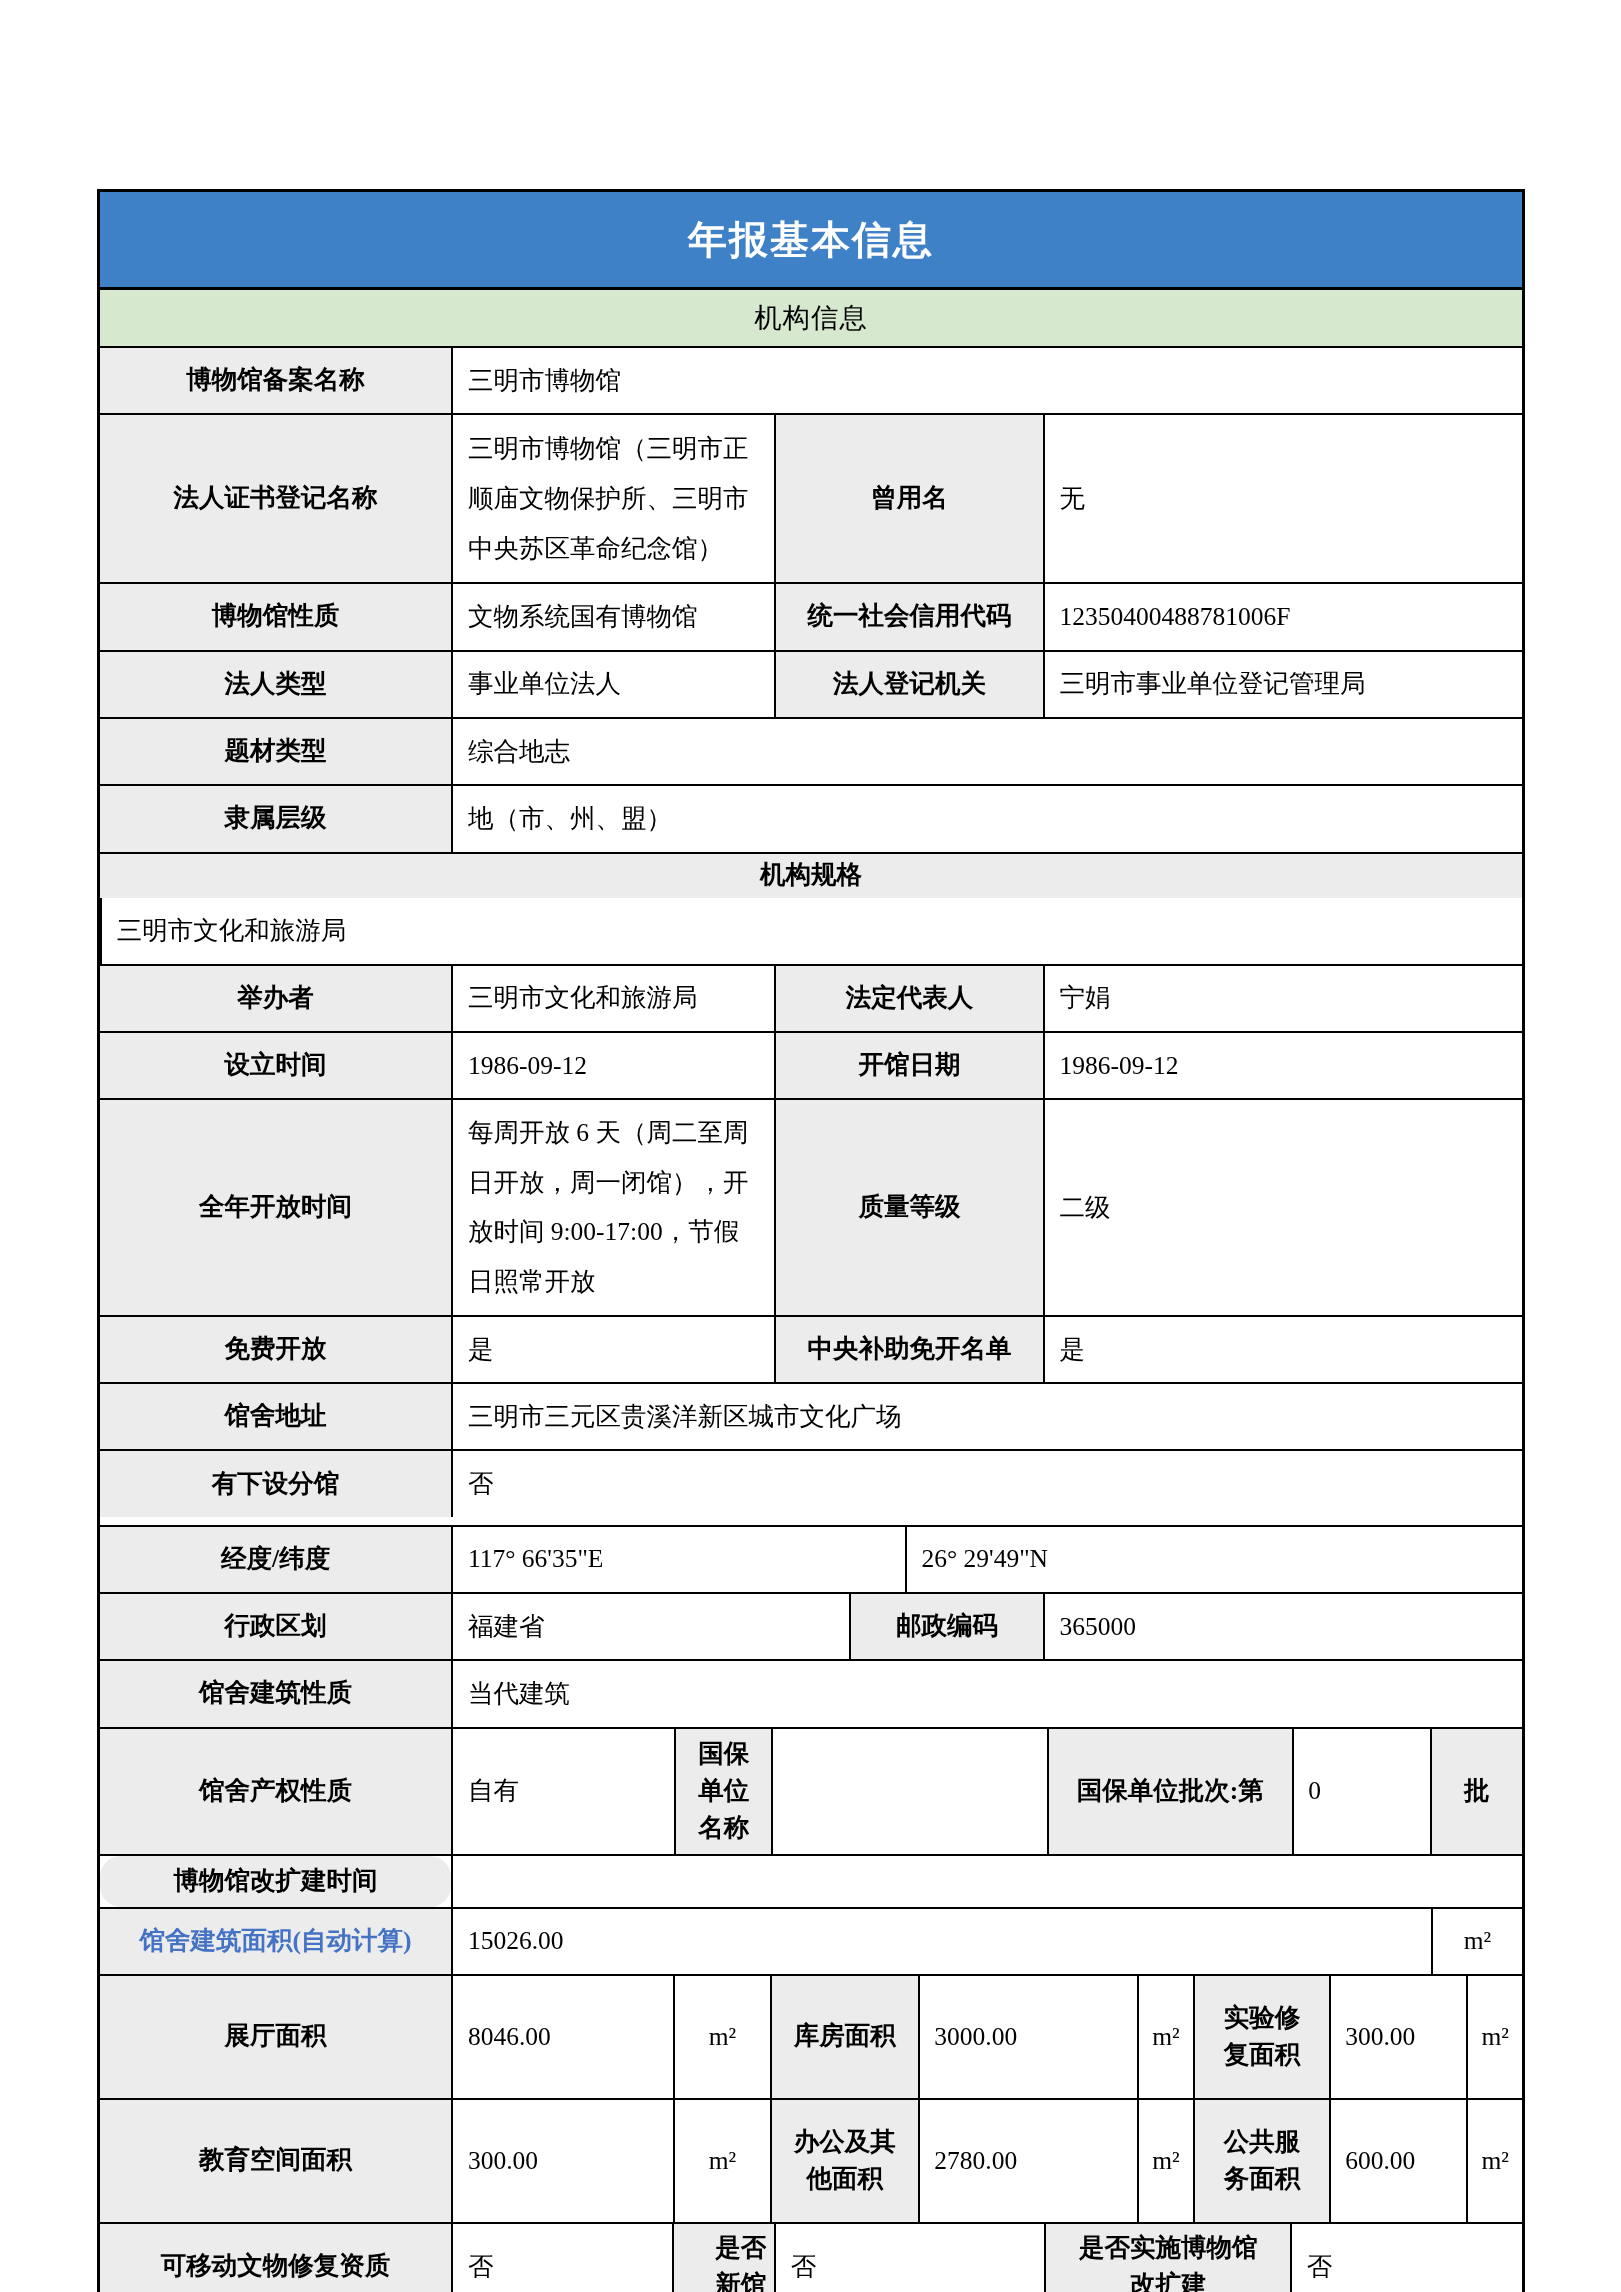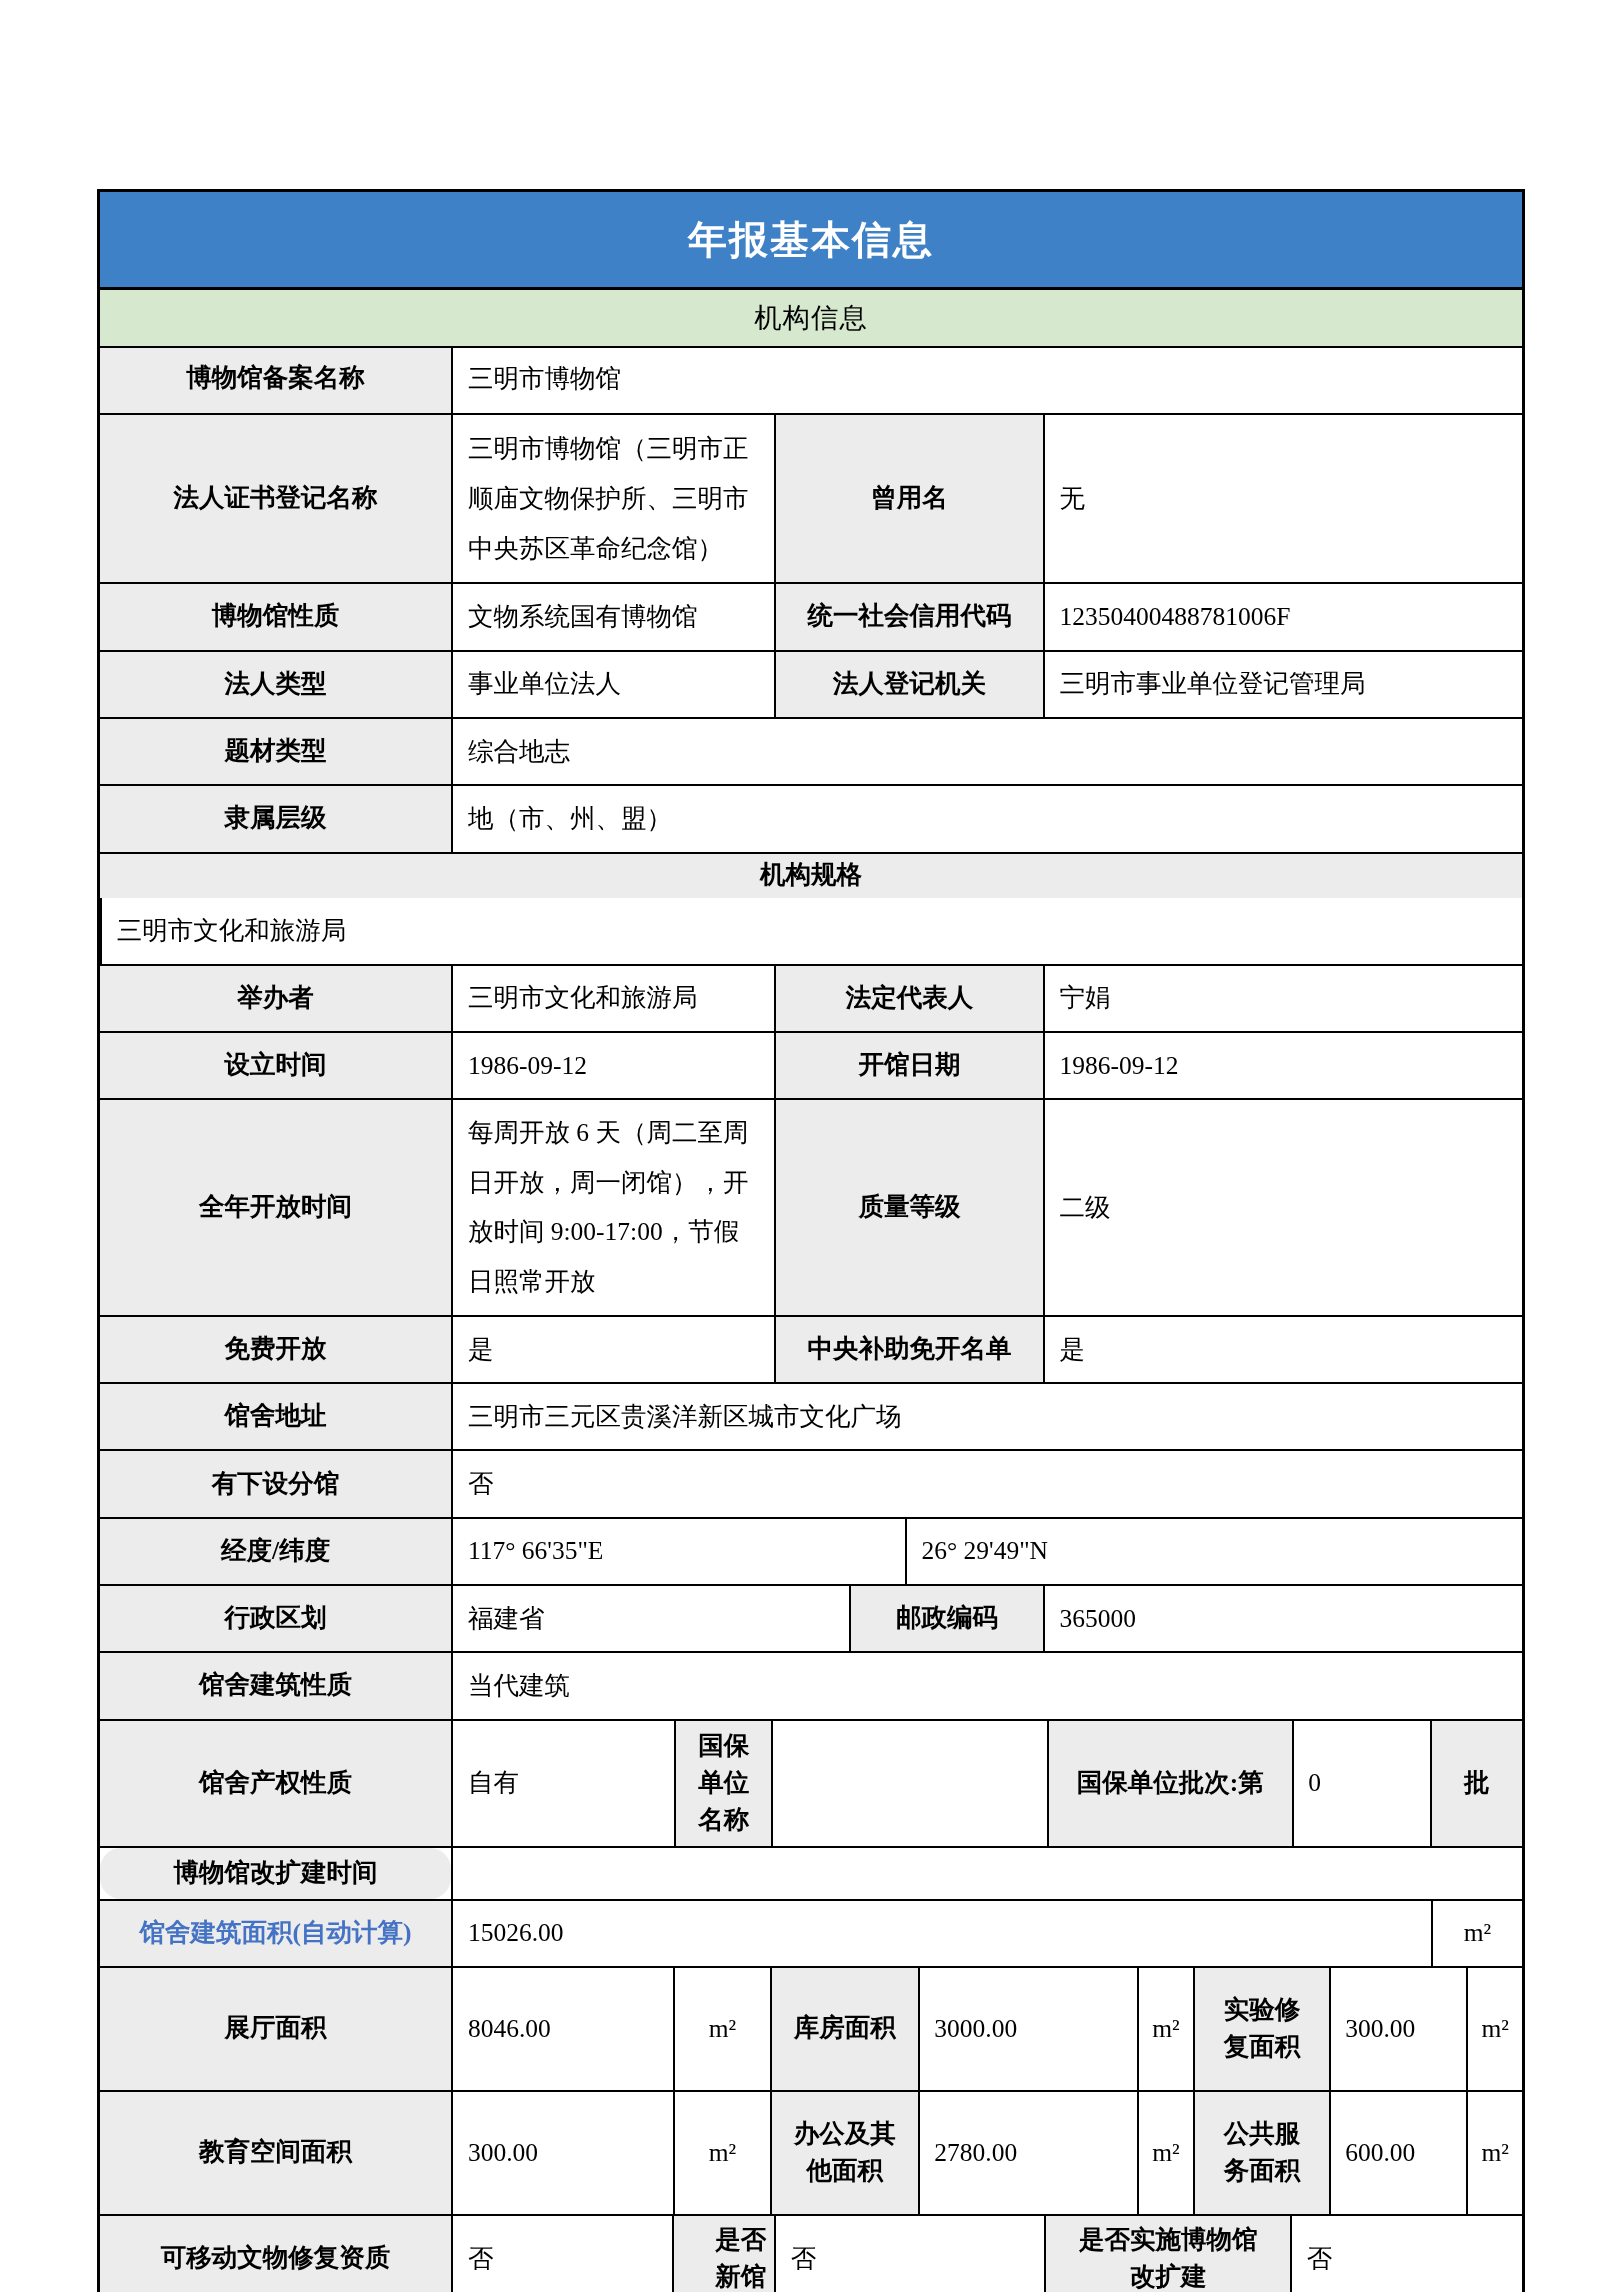--- a/index.html
+++ b/index.html
@@ -69,21 +69,21 @@
 
 <div class="page">
   <div class="report-table">
     <div class="title">
       <span>年报基本信息</span>
     </div>
     <div class="section">
       <span>机构信息</span>
     </div>
     <div>
-        <div class="row" style="min-height: 61px; font-family: Liberation Mono, monospace;">
+        <div class="row" style="min-height: 61px;">
           <div class="cell label" style="flex: 0 0 24.7%;"><span>博物馆备案名称</span></div>
           <div class="cell value" style="flex: 0 0 75.3%;">
             <span>三明市博物馆</span>
           </div>
         </div>
         <div class="row" style="min-height: 169px;">
           <div class="cell label" style="flex: 0 0 24.7%;"><span>法人证书登记名称</span></div>
           <div class="cell value" style="flex: 0 0 22.7%;">
             <span>三明市博物馆（三明市正顺庙文物保护所、三明市中央苏区革命纪念馆）</span>
           </div>
@@ -175,21 +175,21 @@
           <div class="cell value" style="flex: 0 0 75.3%;">
             <span>三明市三元区贵溪洋新区城市文化广场</span>
           </div>
         </div>
         <div class="row" style="min-height: 49px;">
           <div class="cell label" style="flex: 0 0 24.7%;"><span>有下设分馆</span></div>
           <div class="cell value" style="flex: 0 0 75.3%;">
             <span>否</span>
           </div>
         </div>
-        <div class="row" style="min-height: 54px;">
+        <div class="row" style="min-height: 54px; margin-top: 8px;">
           <div class="cell label" style="flex: 0 0 24.7%;"><span>经度/纬度</span></div>
           <div class="cell value" style="flex: 0 0 31.9%;">
             <span>117° 66'35"E</span>
           </div>
           <div class="cell value" style="flex: 0 0 43.4%;">
             <span>26° 29'49"N</span>
           </div>
         </div>
         <div class="row" style="min-height: 52px;">
           <div class="cell label" style="flex: 0 0 24.7%;"><span>行政区划</span></div>

